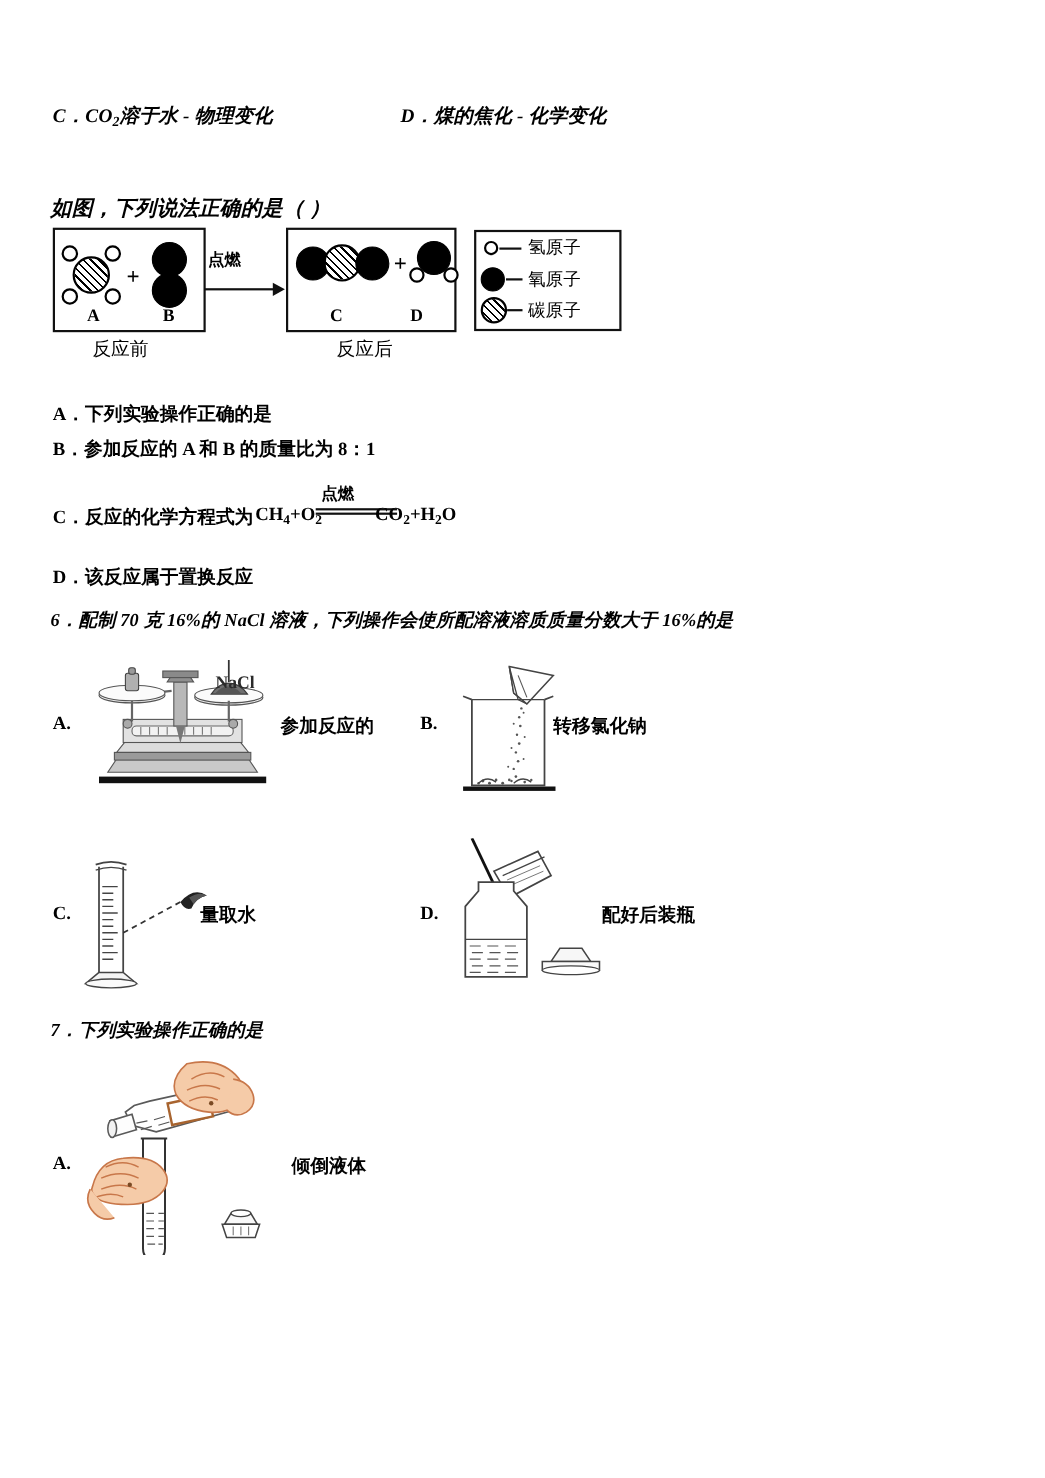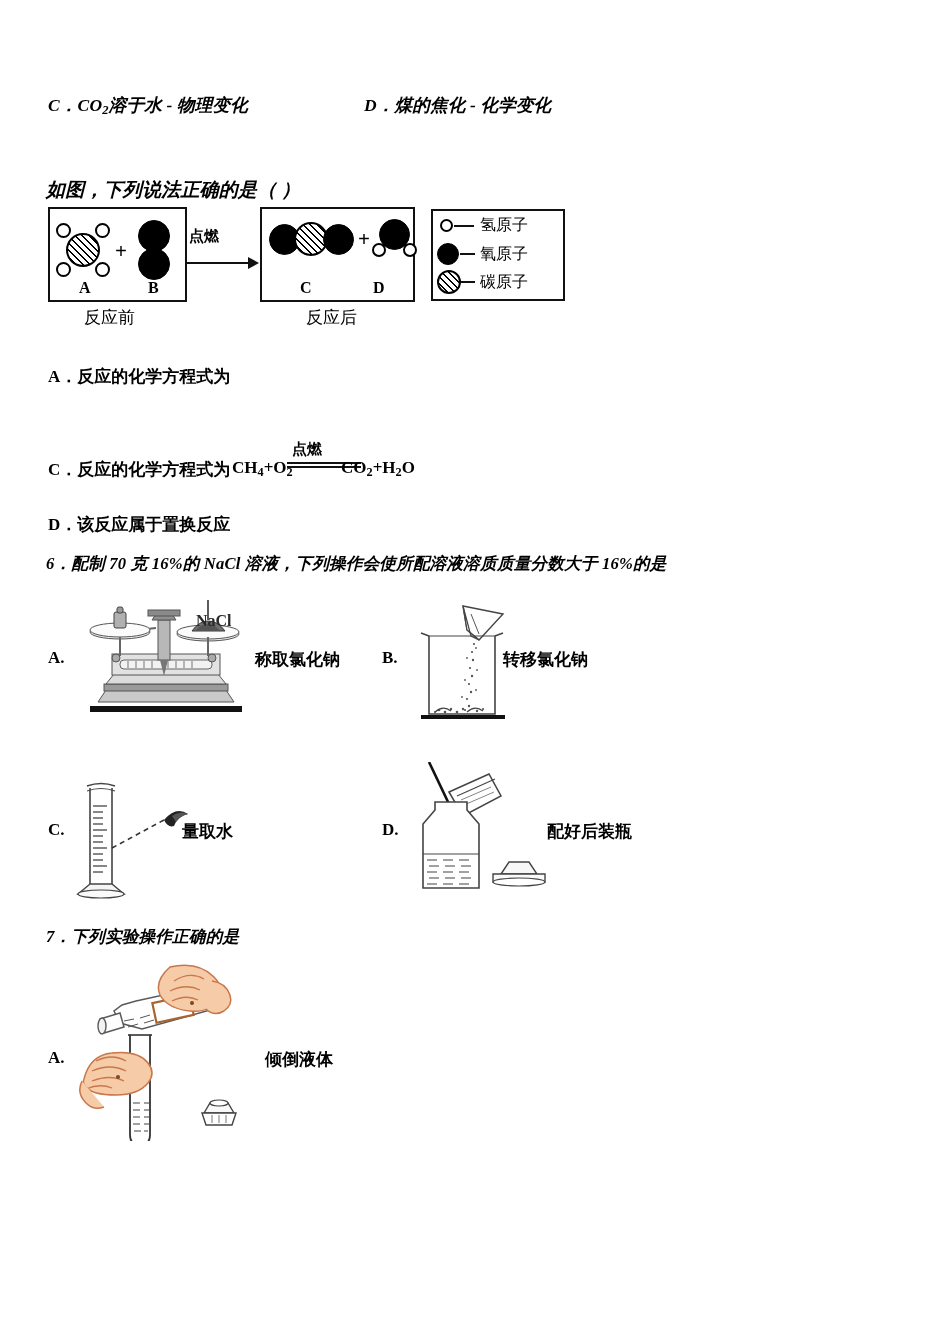--- a/index.html
+++ b/index.html
@@ -220,22 +220,23 @@
 
     <div class="atom atom-o" style="left:389px; top:36px; width:22px; height:22px;"></div>
     <div class="legend-dash" style="left:412px; top:46px; width:15px;"></div>
     <div class="legend-text" style="left:432px; top:37px;">氧原子</div>
 
     <div class="atom atom-c" style="left:389px; top:63px; width:24px; height:24px;"></div>
     <div class="legend-dash" style="left:413px; top:74px; width:14px;"></div>
     <div class="legend-text" style="left:432px; top:65px;">碳原子</div>
   </div>
 
-  <div class="optline" style="left:48px; top:365px;">A．反应的化学方程式为</div>
-
+  <div class="optline" style="left:48px; top:365px;">A．下列实验操作正确的是</div>
+
+  <div class="optline" style="left:48px; top:397px;">B．参加反应的 A 和 B 的质量比为 8：1</div>
 
   <div>
     <div class="optline" style="left:48px; top:458px;">C．反应的化学方程式为</div>
     <div class="optline" style="left:232px; top:458px;">CH<sub>4</sub>+O<sub>2</sub></div>
     <div id="eq-cond" style="left:292px; top:440px;">点燃</div>
     <div class="eq-rule" style="left:287px; top:462px; width:74px;"></div>
     <div class="eq-rule" style="left:287px; top:466px; width:74px;"></div>
     <div class="optline" style="left:341px; top:458px;">CO<sub>2</sub>+H<sub>2</sub>O</div>
   </div>
 
@@ -287,21 +288,21 @@
 
       <path d="M116 33 q7 -10 16 -10 q10 0 17 10 z" fill="#6f6f6f" stroke="#3a3a3a" stroke-width="1"></path>
       <path d="M120 32 q5 -6 11 -6 q7 0 12 6 z" fill="#555"></path>
 
       <line x1="132" y1="22" x2="132" y2="2" stroke="#333" stroke-width="1.6"></line>
       <line x1="132" y1="39" x2="132" y2="58" stroke="#666" stroke-width="2"></line>
       <circle cx="136" cy="60" r="4" fill="#aaa" stroke="#555" stroke-width="1"></circle>
     </svg>
   </div>
   <div class="nacl-cap" style="left:196px; top:612px;">NaCl</div>
-  <div class="lbl" style="left:255px; top:648px;">称取氯化钠</div>
+  <div class="lbl" style="left:255px; top:648px;">参加反应的</div>
 
   <div class="optletter" style="left:382px; top:648px;">B.</div>
   <div class="art" style="left:405px; top:600px;">
     <svg width="140" height="124" viewBox="0 0 140 124">
 
       <polygon points="58,6 98,14 74,40 62,30" fill="#ffffff" stroke="#444" stroke-width="1.4"></polygon>
       <polygon points="58,6 62,30 74,40 66,36" fill="#f0f0f0" stroke="#444" stroke-width="1.2"></polygon>
       <line x1="66" y1="14" x2="74" y2="34" stroke="#555" stroke-width="1"></line>
 
       <path d="M24 36 L24 114 L90 114 L90 36" fill="none" stroke="#444" stroke-width="1.6"></path>

